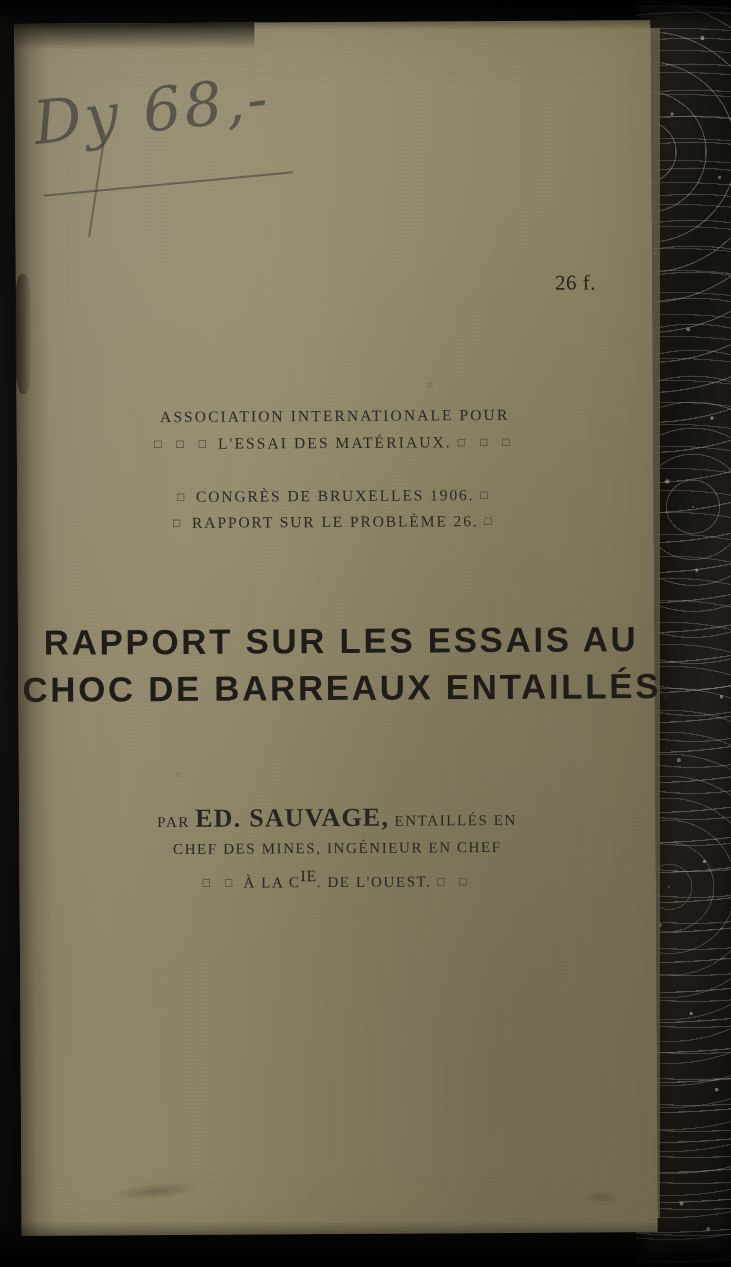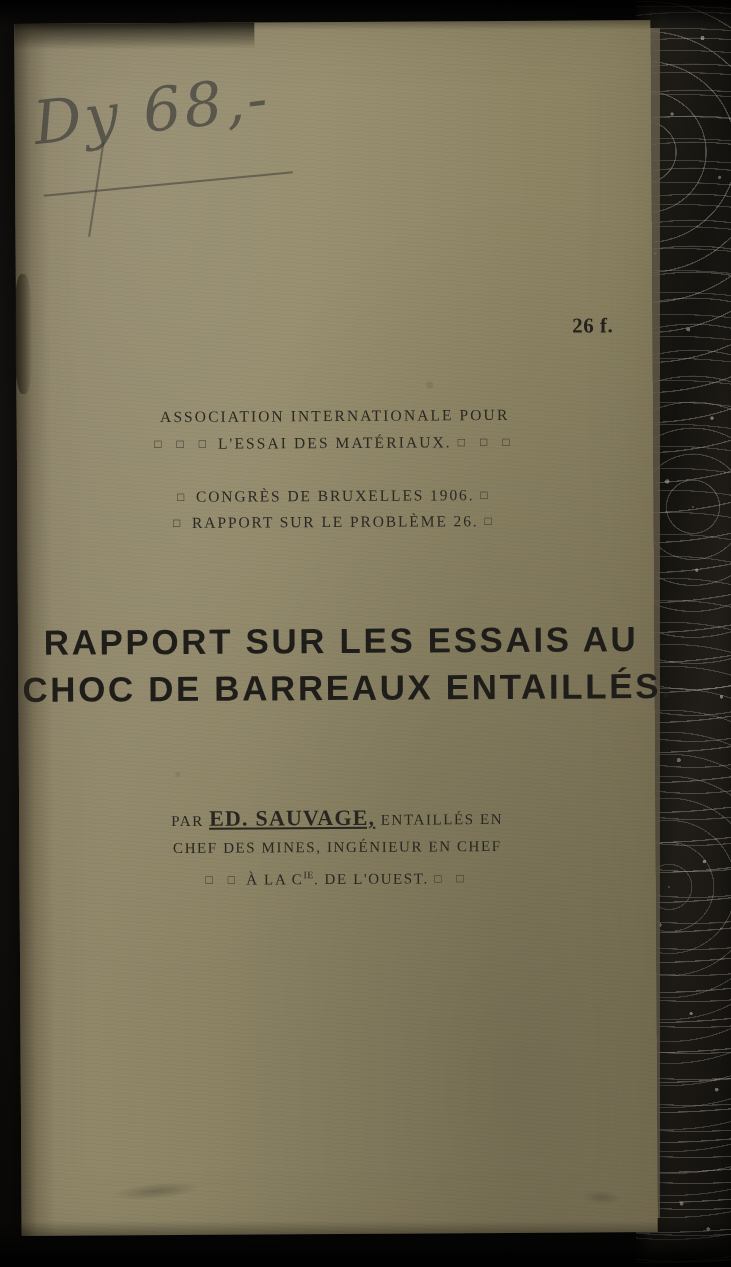--- a/index.html
+++ b/index.html
@@ -173,28 +173,27 @@
     top: 118px;
     width: 0;
     height: 96px;
     border-left: 2px solid rgba(60,58,52,0.5);
     transform: rotate(9deg);
   }
 
   
   .price {
     position: absolute;
-    right: 39px;
+    right: 56px;
     top: 250px;
     font-family: "Liberation Serif", serif;
-    font-weight: bold;
+    font-weight: normal;
     font-size: 21px;
     letter-spacing: 0.5px;
     color: #23221d;
-    margin-top: 43px;
   }
 
   
   .title-block {
     position: absolute;
     left: 0;
     right: 0;
     top: 380px;
     text-align: center;
   }
@@ -248,27 +247,26 @@
     right: 0;
     top: 782px;
     text-align: center;
     font-family: "Liberation Serif", serif;
     font-size: 15px;
     letter-spacing: 1.6px;
     line-height: 27px;
     color: #272621;
   }
   .author .big {
-    font-size: 22px;
+    font-size: 26px;
     font-weight: bold;
     letter-spacing: 1.2px;
-    text-decoration: underline;
   }
   .author .sup {
-    font-size: 10px;
+    font-size: 16px;
     vertical-align: 6px;
     letter-spacing: 0.5px;
     margin-top: 16px;
   }
 
   
   .smudge {
     position: absolute;
     left: 90px;
     top: 1160px;

